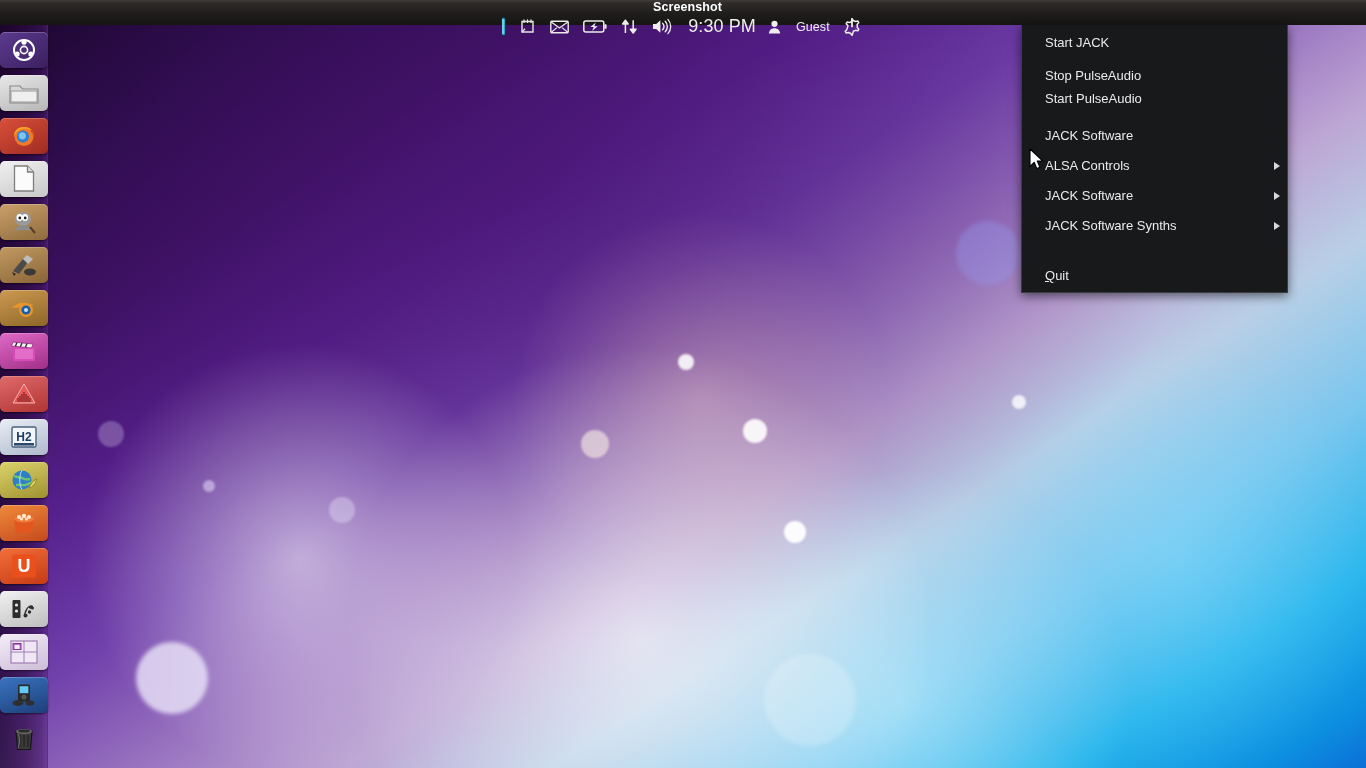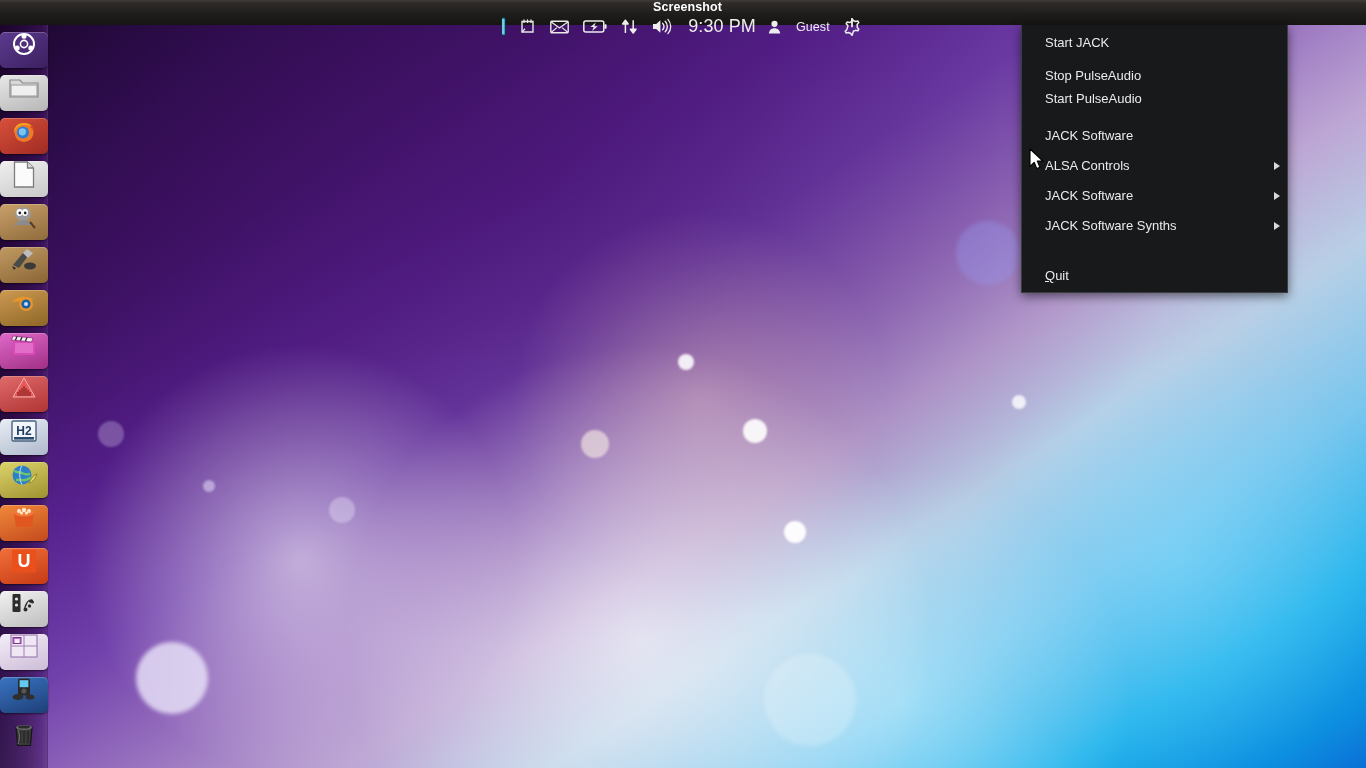--- a/index.html
+++ b/index.html
@@ -130,21 +130,21 @@
   }
 
   .licon {
     width: 52px;
     height: 36px;
     border-radius: 5px;
     position: relative;
     overflow: hidden;
     box-shadow: 0 1px 2px rgba(0,0,0,.55), inset 0 1px 0 rgba(255,255,255,.22);
     display: flex;
-    align-items: flex-start;
+    align-items: center;
     justify-content: center;
   }
   .licon svg { display:block; }
 
   
   #jack-menu {
     position: absolute;
     top: 25px;
     left: 1021px;
     width: 267px;

